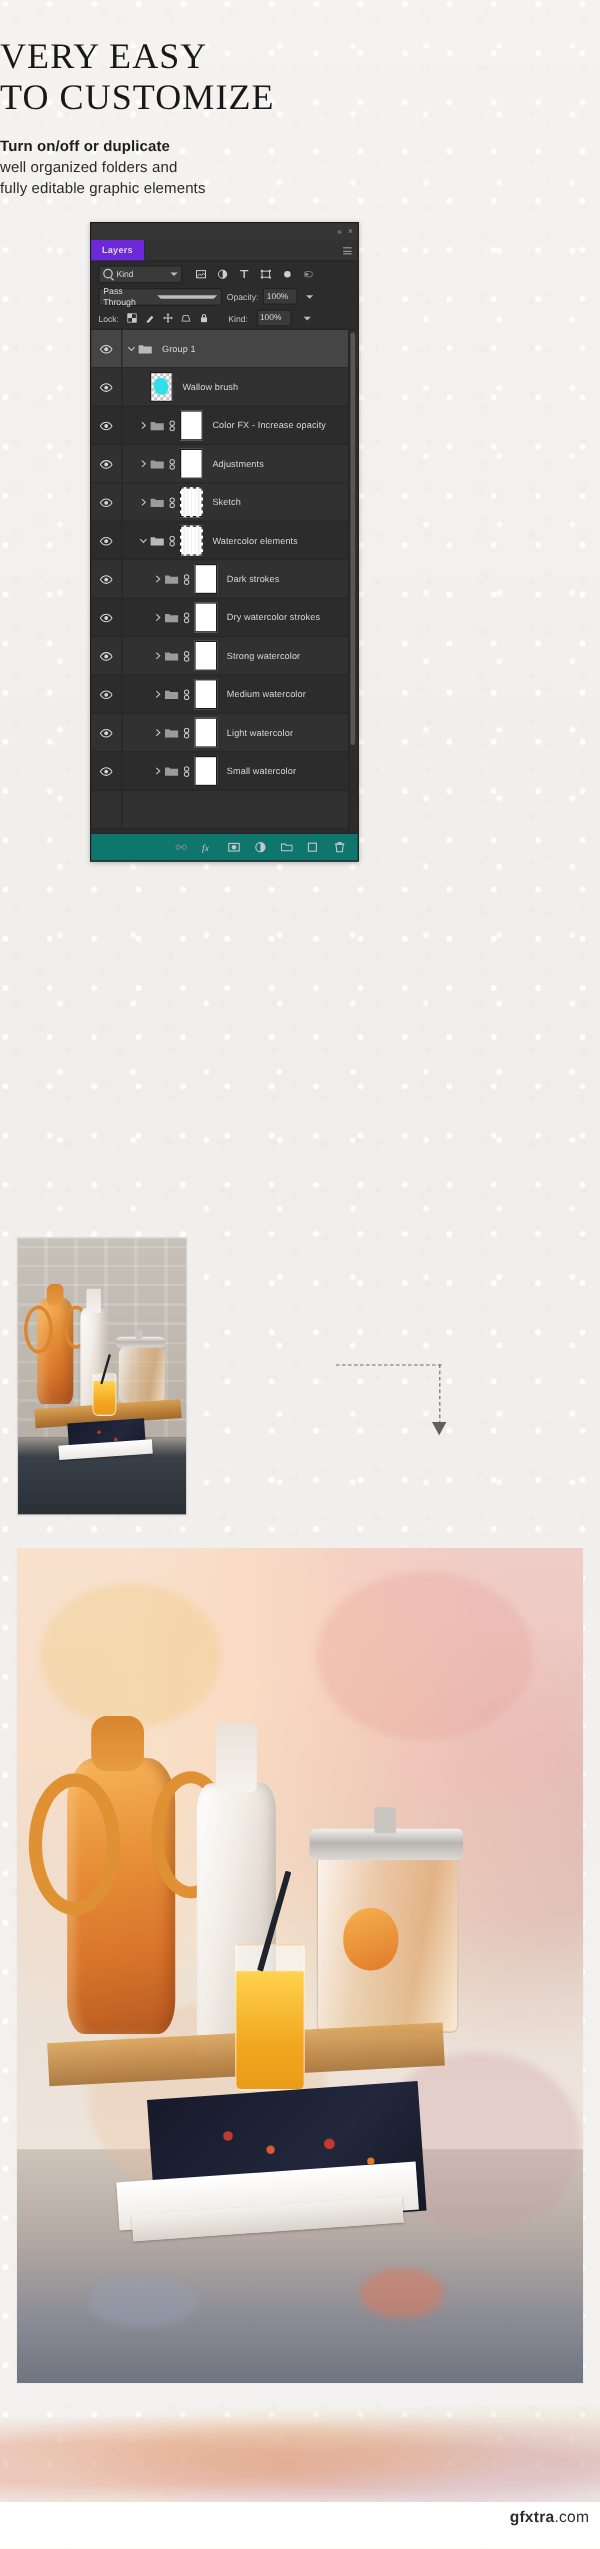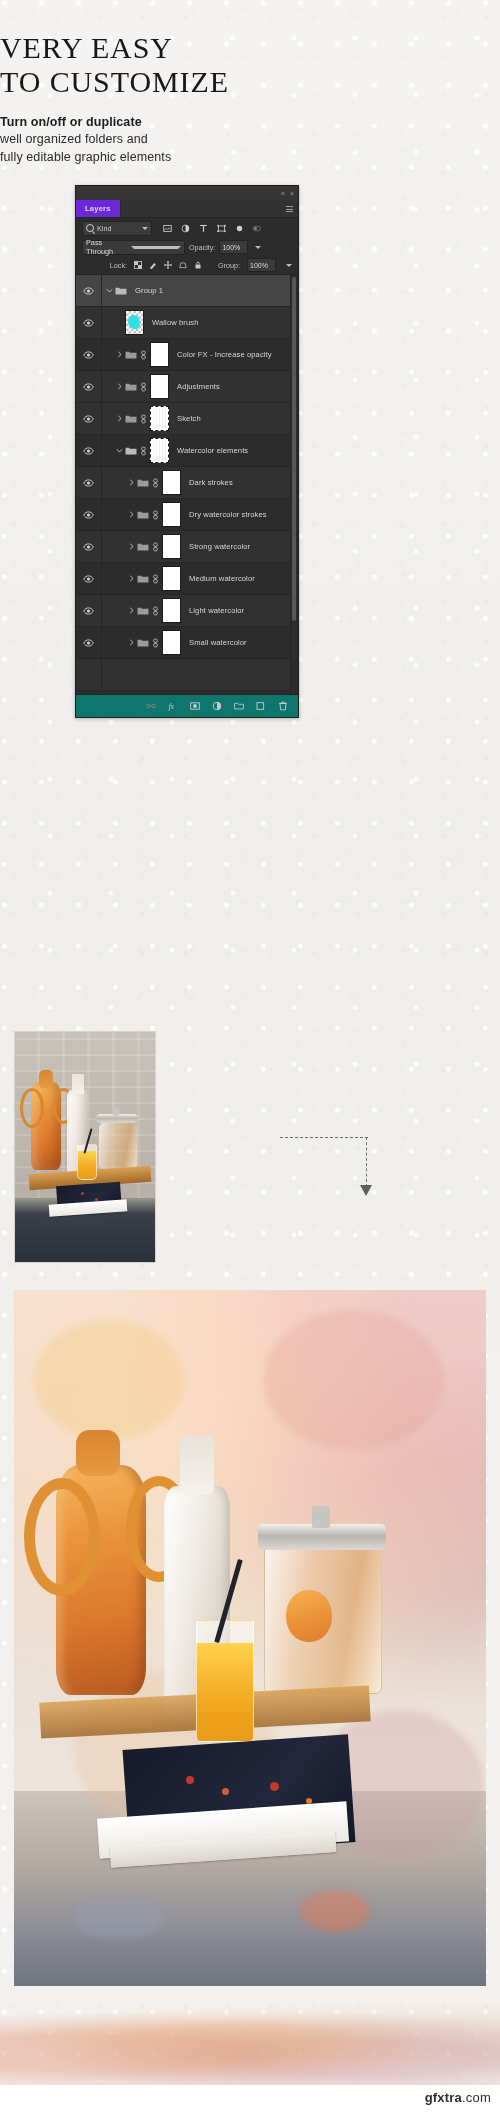--- a/index.html
+++ b/index.html
@@ -89,21 +89,21 @@
   .blend-select span{flex:1;}
   .lbl{font-size:7.2px;color:#c0c0c0;}
   .numbox{
     width:25px;height:12px;background:#3a3a3a;border:1px solid #222;border-radius:1px;
     font-size:7px;color:#dcdcdc;display:flex;align-items:center;padding-left:2px;
   }
   .spin{width:0;height:0;border-left:3px solid transparent;border-right:3px solid transparent;border-top:3px solid #bdbdbd;margin-left:3px;}
 
   .ps-lockrow{
     height:18px;display:flex;align-items:center;padding:0 6px;gap:7px;
-    background:#2c2c2c;flex:0 0 auto;border-bottom:1px solid #242424;justify-content:flex-end;
+    background:#2c2c2c;flex:0 0 auto;border-bottom:1px solid #242424;
   }
   .lock-icons{display:flex;align-items:center;gap:7px;}
   .li{width:8px;height:8px;display:block;}
 
   .ps-list{flex:1 1 auto;overflow:hidden;position:relative;background:#2c2c2c;}
   .ps-scroll{
     position:absolute;right:0;top:0;width:7px;height:100%;background:#2c2c2c;
     border-left:1px solid #242424;
   }
   .ps-scroll i{
@@ -338,21 +338,21 @@
           <path d="M5 0l1.5 1.8h-3zM5 10l1.5-1.8h-3zM0 5l1.8-1.5v3zM10 5l-1.8-1.5v3z" fill="#c9c9c9"></path>
         </svg>
       <svg class="li" viewBox="0 0 11 10">
           <path d="M1 8.6h9L8.2 2.2H2.4z" fill="none" stroke="#c9c9c9" stroke-width="1"></path>
         </svg>
       <svg class="li" viewBox="0 0 10 10">
           <rect x="1.8" y="4.3" width="6.4" height="5" rx="0.8" fill="#c9c9c9"></rect>
           <path d="M3.4 4.3V3a1.6 1.6 0 0 1 3.2 0v1.3" fill="none" stroke="#c9c9c9" stroke-width="1.1"></path>
         </svg>
     </div>
-    <span class="lbl" style="margin-left:9px">Group:</span>
+    <span class="lbl" style="margin-left:9px">Kind:</span>
     <span class="numbox">100%</span>
     <span class="spin"></span>
   </div>
 
   <div class="ps-list" id="layer-list">
       <div class="row sel">
         <span class="eye-cell">
           <svg class="eye" viewBox="0 0 14 10">
             <path d="M0.8 5C2.6 2 4.8 1 7 1s4.4 1 6.2 4c-1.8 3-4 4-6.2 4S2.6 8 0.8 5z" fill="none" stroke="#d8d8d8" stroke-width="1.1"></path>
             <circle cx="7" cy="5" r="2" fill="#d8d8d8"></circle>

